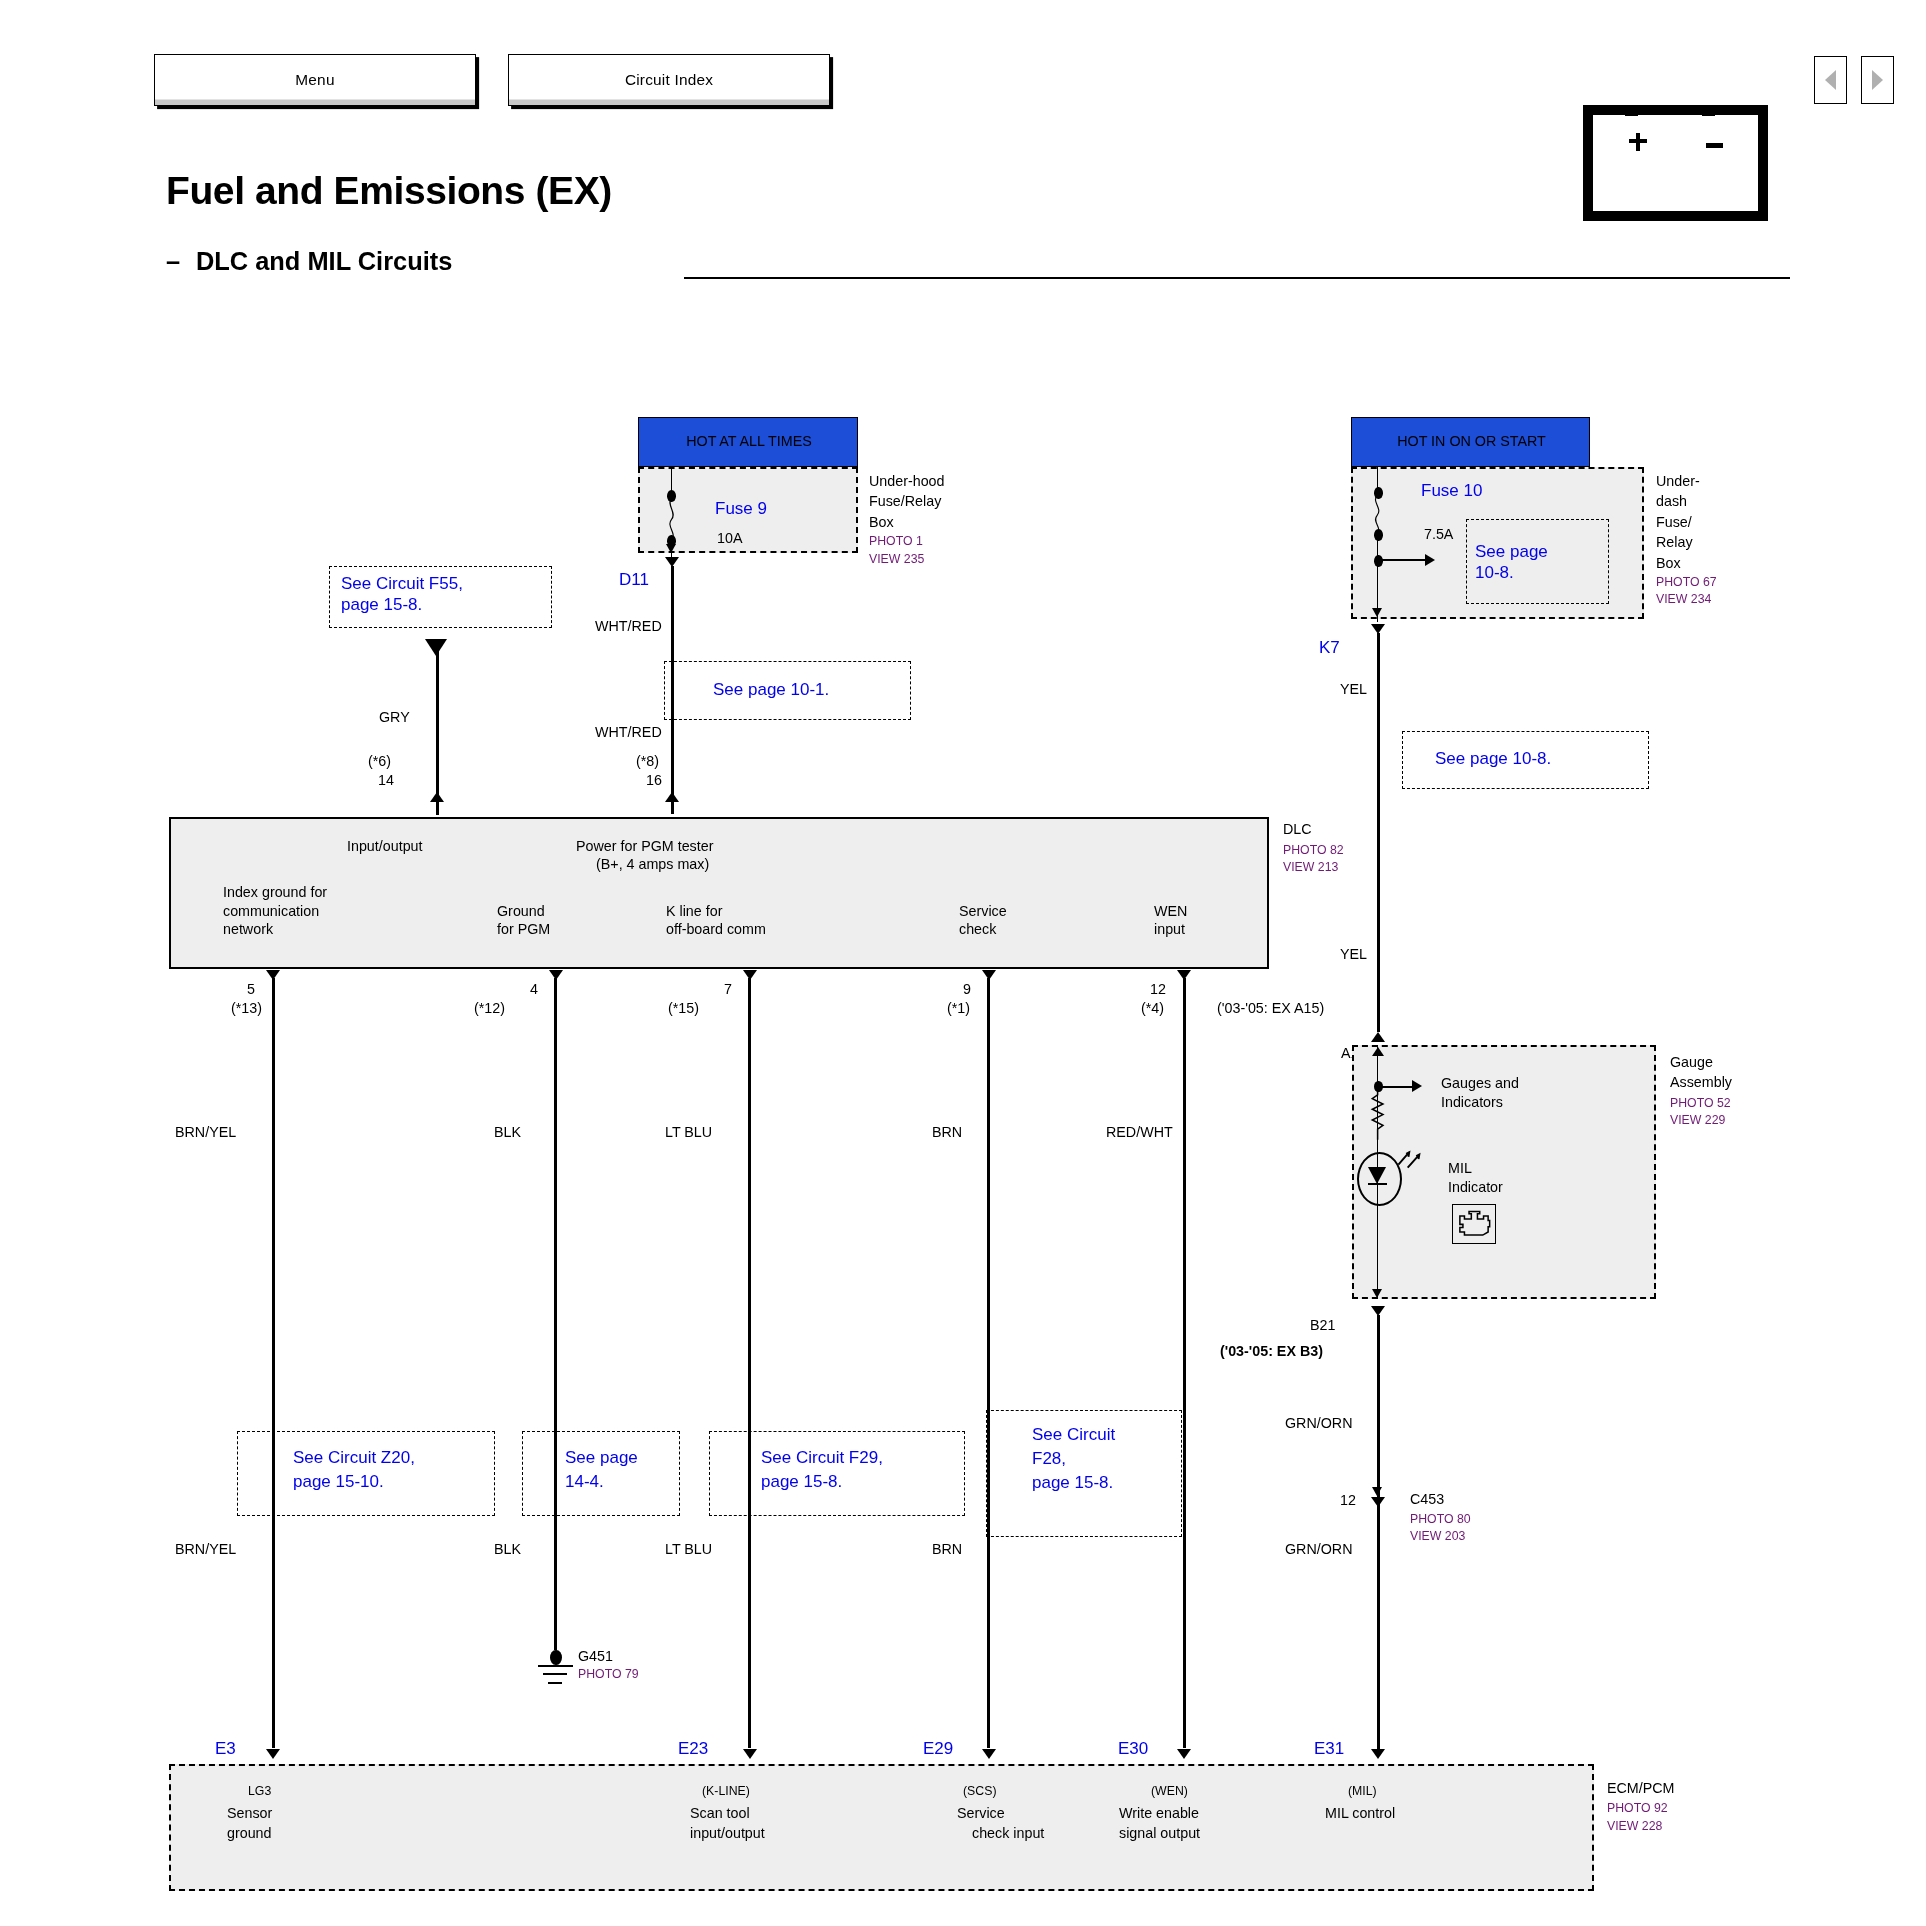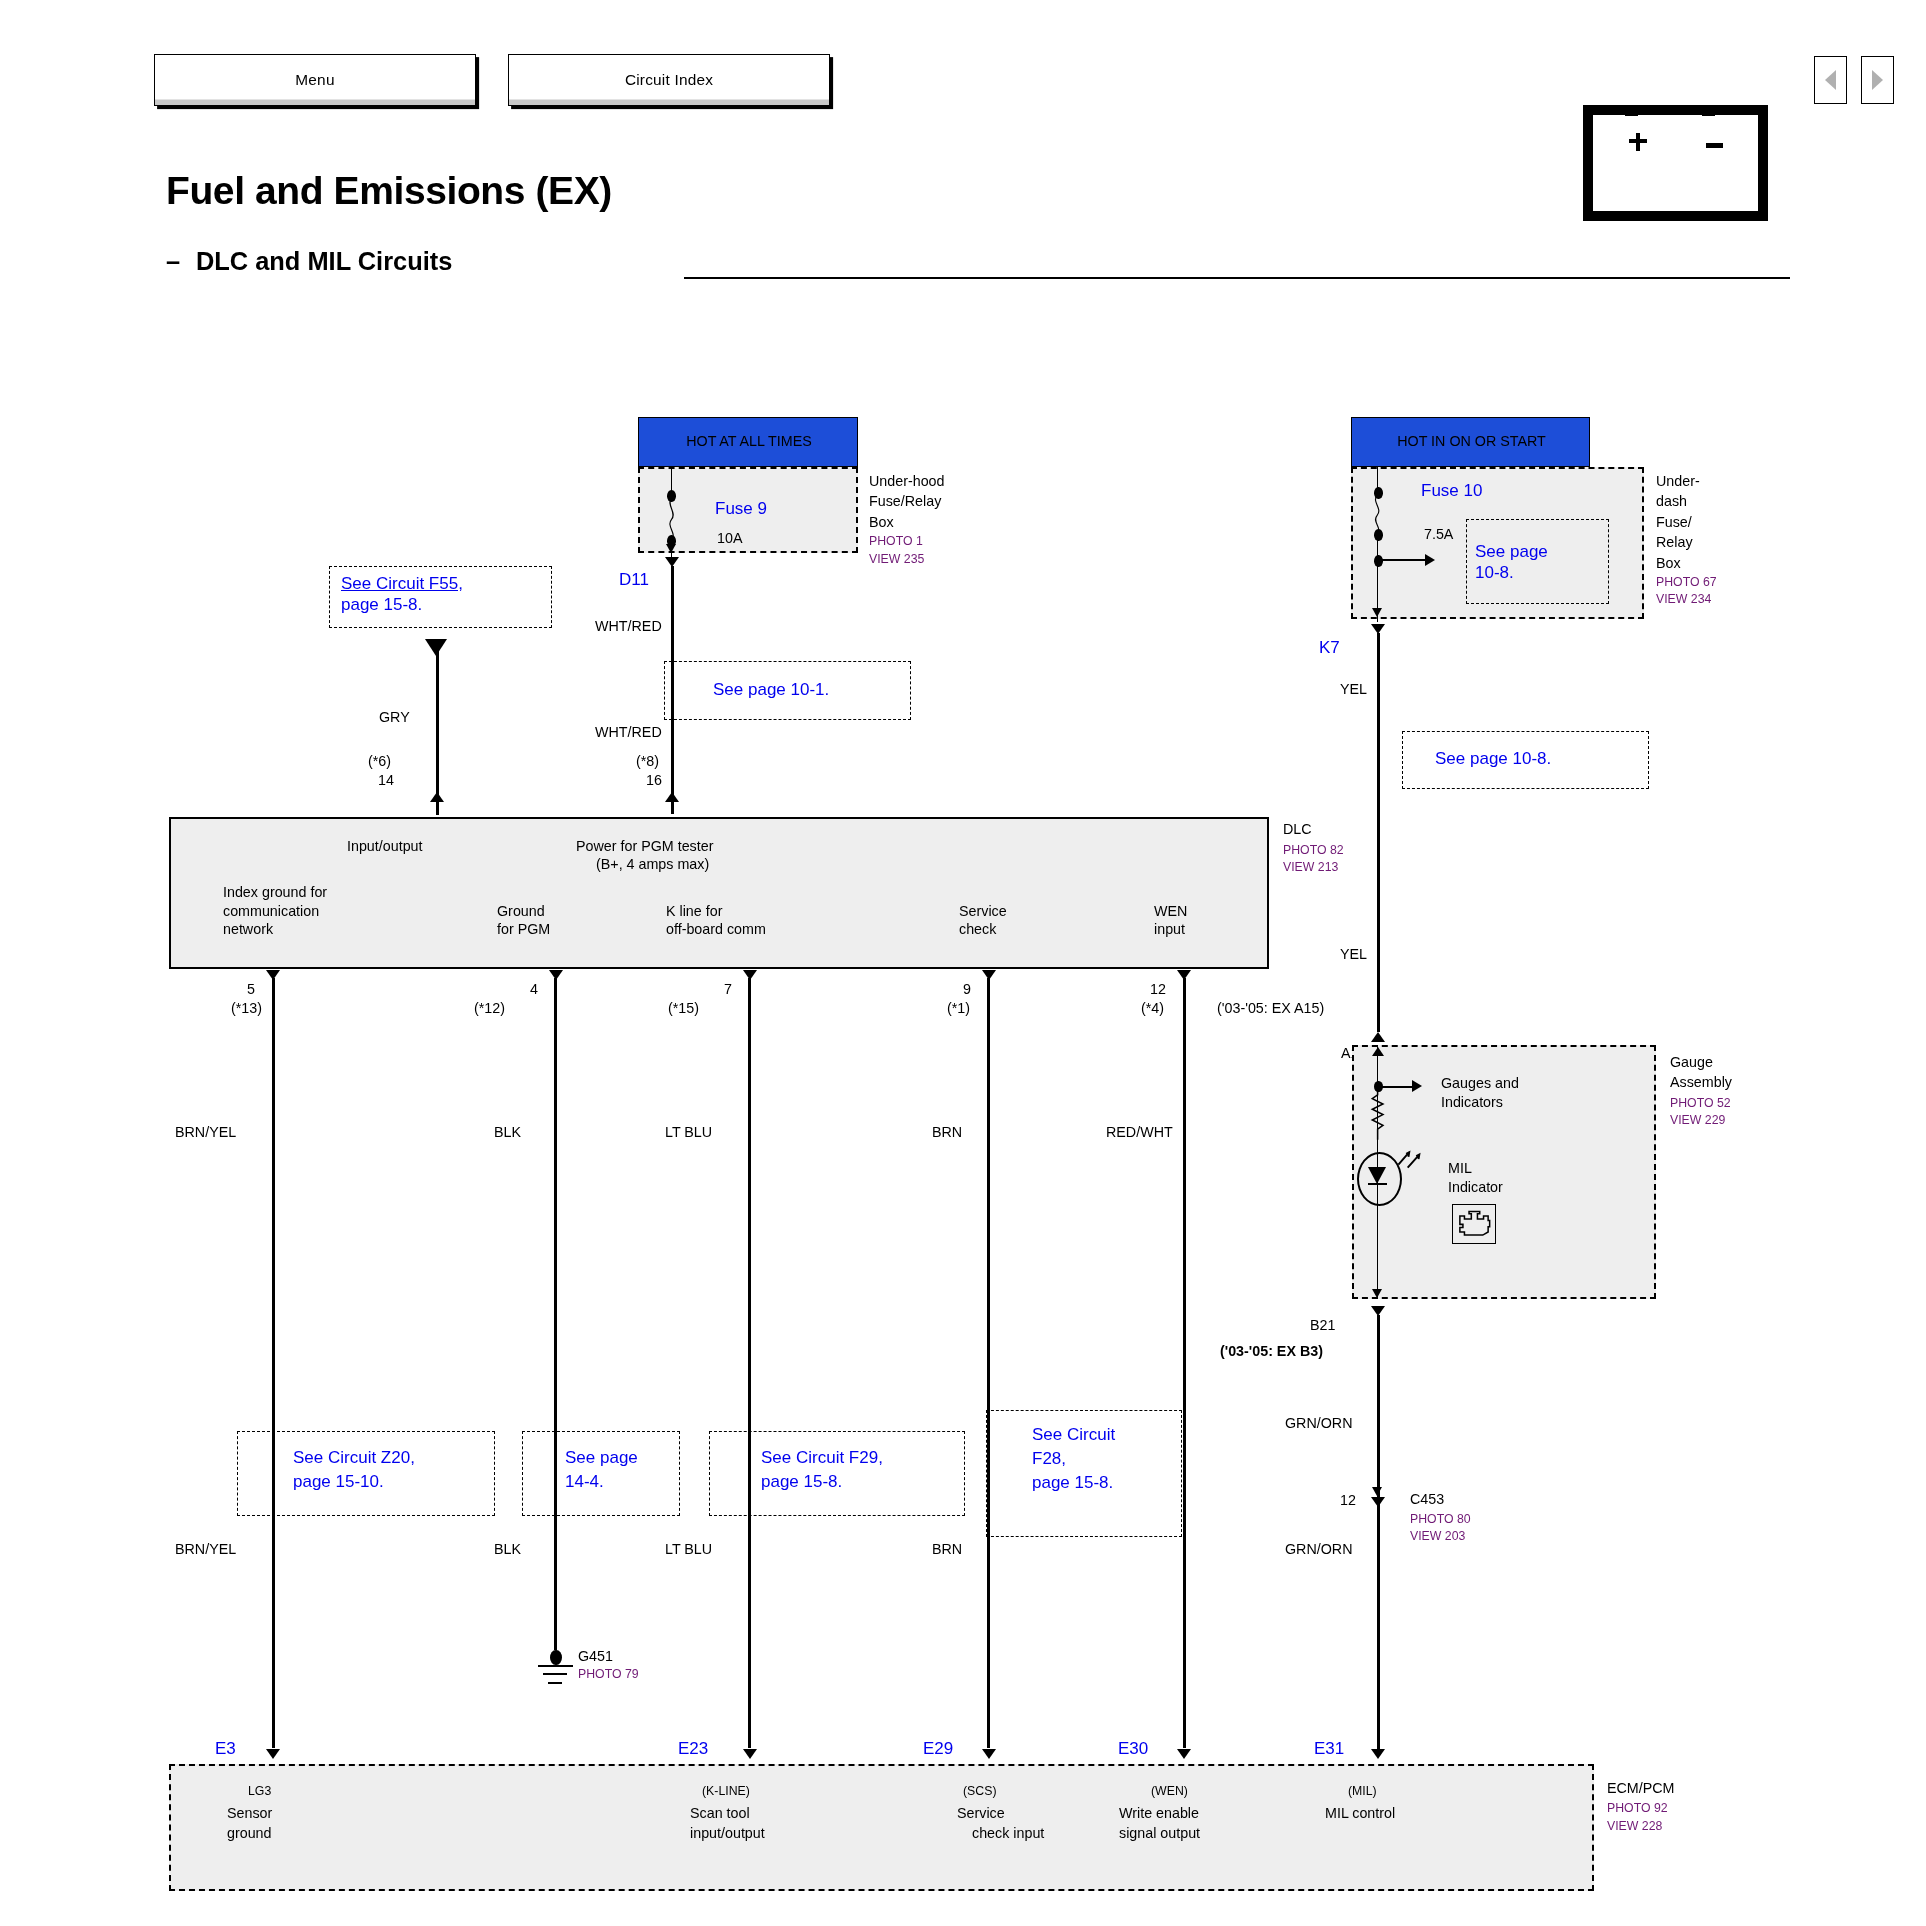--- a/index.html
+++ b/index.html
@@ -120,21 +120,21 @@
 <div class="refbox" style="left:664px;top:661px;width:247px;height:59px;"></div>
 <div class="lbl blu-b" style="left:713px;top:680px;">See page 10-1.</div>
 
 <div class="wire" style="left:671px;top:718px;height:96px;"></div>
 <div class="lbl" style="left:595px;top:724px;">WHT/RED</div>
 <div class="lbl" style="left:636px;top:753px;">(*8)</div>
 <div class="lbl" style="left:646px;top:772px;">16</div>
 <div class="yup" style="left:665px;top:792px;"></div>
 
 <div class="refbox" style="left:329px;top:566px;width:223px;height:62px;"></div>
-<div class="lbl blu-b" style="left:341px;top:574px;text-decoration:underline;">See Circuit F55,</div>
+<div class="lbl blu-b" style="left:341px;top:574px;">See Circuit F55,</div>
 <div class="lbl blu-b" style="left:341px;top:595px;">page 15-8.</div>
 <div class="abs" style="left:425px;top:639px;width:0;height:0;border-left:11.6px solid transparent;border-right:11.6px solid transparent;border-top:17.7px solid #000;"></div>
 <div class="wire" style="left:436px;top:651px;height:164px;"></div>
 <div class="lbl" style="left:379px;top:709px;">GRY</div>
 <div class="lbl" style="left:368px;top:753px;">(*6)</div>
 <div class="lbl" style="left:378px;top:772px;">14</div>
 <div class="yup" style="left:430px;top:792px;"></div>
 
 <div class="solidbox" style="left:1351px;top:417px;width:239px;height:50px;">
   <div class="lbl ctr" style="left:0;top:15.4px;width:239px;">HOT IN ON OR START</div>

